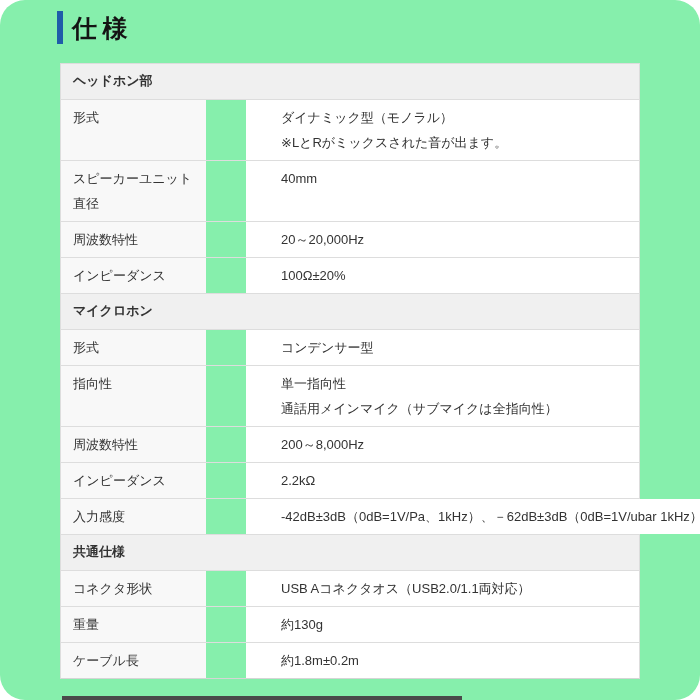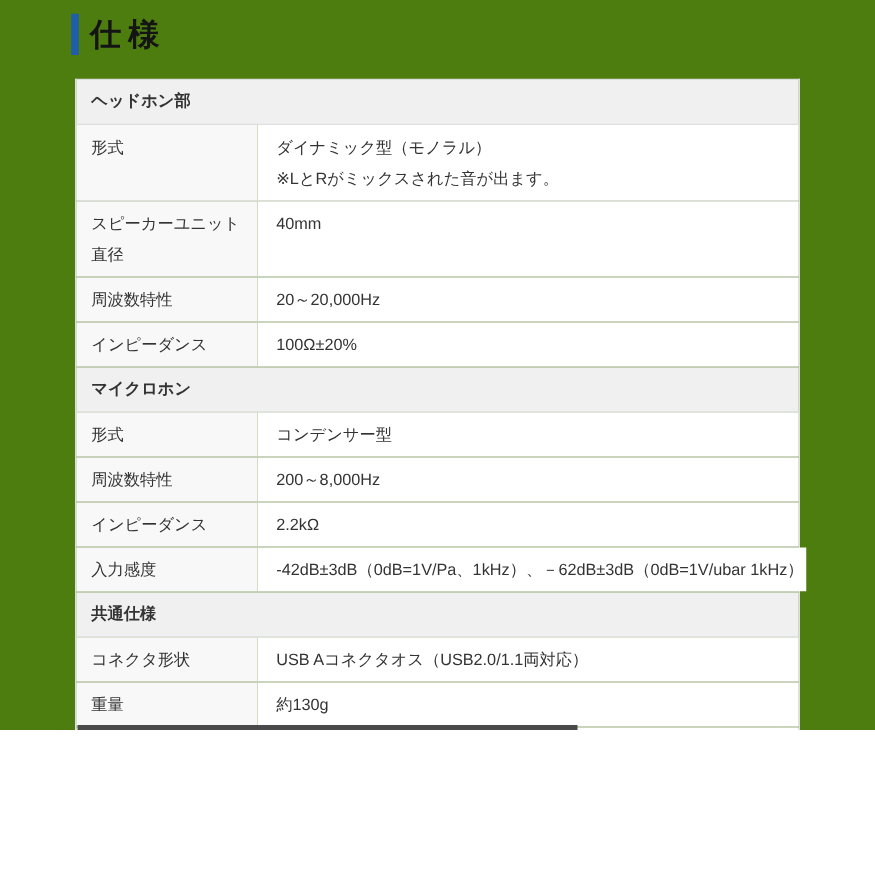--- a/index.html
+++ b/index.html
@@ -4,23 +4,24 @@
 <style>
   * { margin: 0; padding: 0; box-sizing: border-box; }
   html, body { background: #ffffff; }
   body {
     font-family: "Liberation Sans", "DejaVu Sans", sans-serif;
     color: #333333;
   }
   .page {
     position: relative;
     width: 700px;
-    height: 584px;
-    background: #4d7c0f;
+    height: 700px;
+    background: #86efac;
     overflow: hidden;
+    border-radius: 25px;
   }
   .title-block {
     position: absolute;
     left: 57px;
     top: 11px;
     display: flex;
     align-items: center;
   }
   .accent-bar {
     width: 6px;
@@ -50,39 +51,40 @@
     font-weight: bold;
     color: #333333;
     padding: 5px 12px;
     line-height: 25px;
     border-bottom: 1px solid #dddddd;
     font-family: Liberation Mono, monospace;
   }
   .spec-row {
     display: flex;
     border-bottom: 1px solid #dddddd;
+    gap: 40px;
   }
   .spec-row:last-child { border-bottom: none; }
   .spec-table > .spec-row:last-of-type { border-bottom: none; }
   .spec-label-cell {
     width: 145px;
     min-width: 145px;
     background: #f8f8f8;
     padding: 5px 10px 5px 12px;
     line-height: 25px;
     color: #333333;
   }
   .spec-value-cell {
     flex: 1;
     background: #ffffff;
     padding: 5px 2px 5px 15px;
     line-height: 25px;
     color: #333333;
   }
-  .spec-value-line { white-space: nowrap; }
+  .spec-value-line { white-space: nowrap; margin-left: 20px; }
   .bottom-partial-element {
     position: absolute;
     left: 62px;
     bottom: 0;
     width: 400px;
     height: 4px;
     background: #4a4a4a;
   }
 </style>
 </head>
@@ -123,20 +125,27 @@
         </div>
       </div>
       <div class="section-header-row">マイクロホン</div>
       <div class="spec-row">
         <div class="spec-label-cell">形式</div>
         <div class="spec-value-cell">
           <div class="spec-value-line">コンデンサー型</div>
         </div>
       </div>
       <div class="spec-row">
+        <div class="spec-label-cell">指向性</div>
+        <div class="spec-value-cell">
+          <div class="spec-value-line">単一指向性</div>
+          <div class="spec-value-line">通話用メインマイク（サブマイクは全指向性）</div>
+        </div>
+      </div>
+      <div class="spec-row">
         <div class="spec-label-cell">周波数特性</div>
         <div class="spec-value-cell">
           <div class="spec-value-line">200～8,000Hz</div>
         </div>
       </div>
       <div class="spec-row">
         <div class="spec-label-cell">インピーダンス</div>
         <div class="spec-value-cell">
           <div class="spec-value-line">2.2kΩ</div>
         </div>

